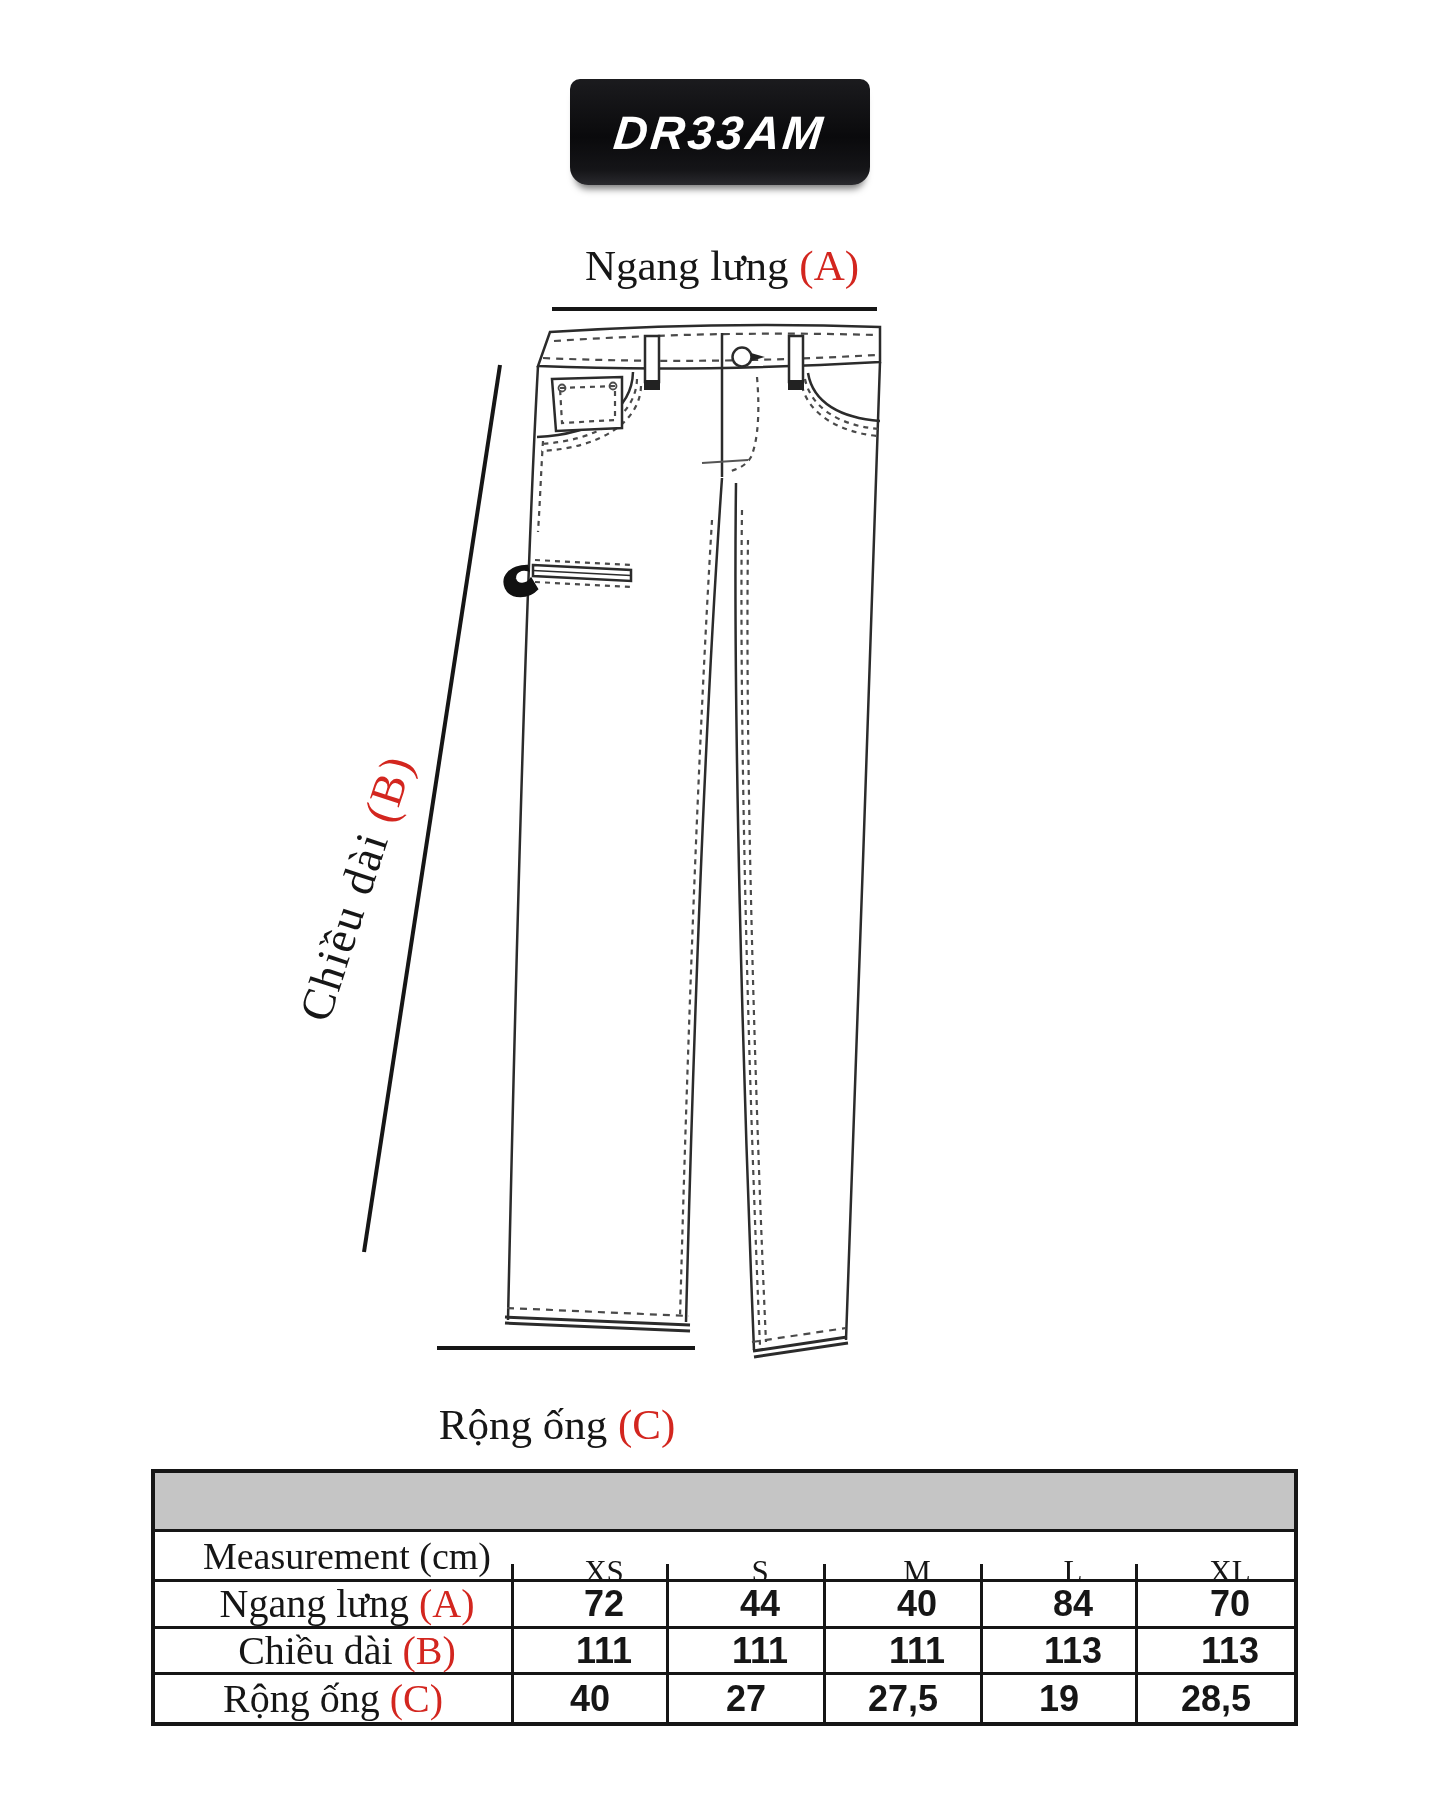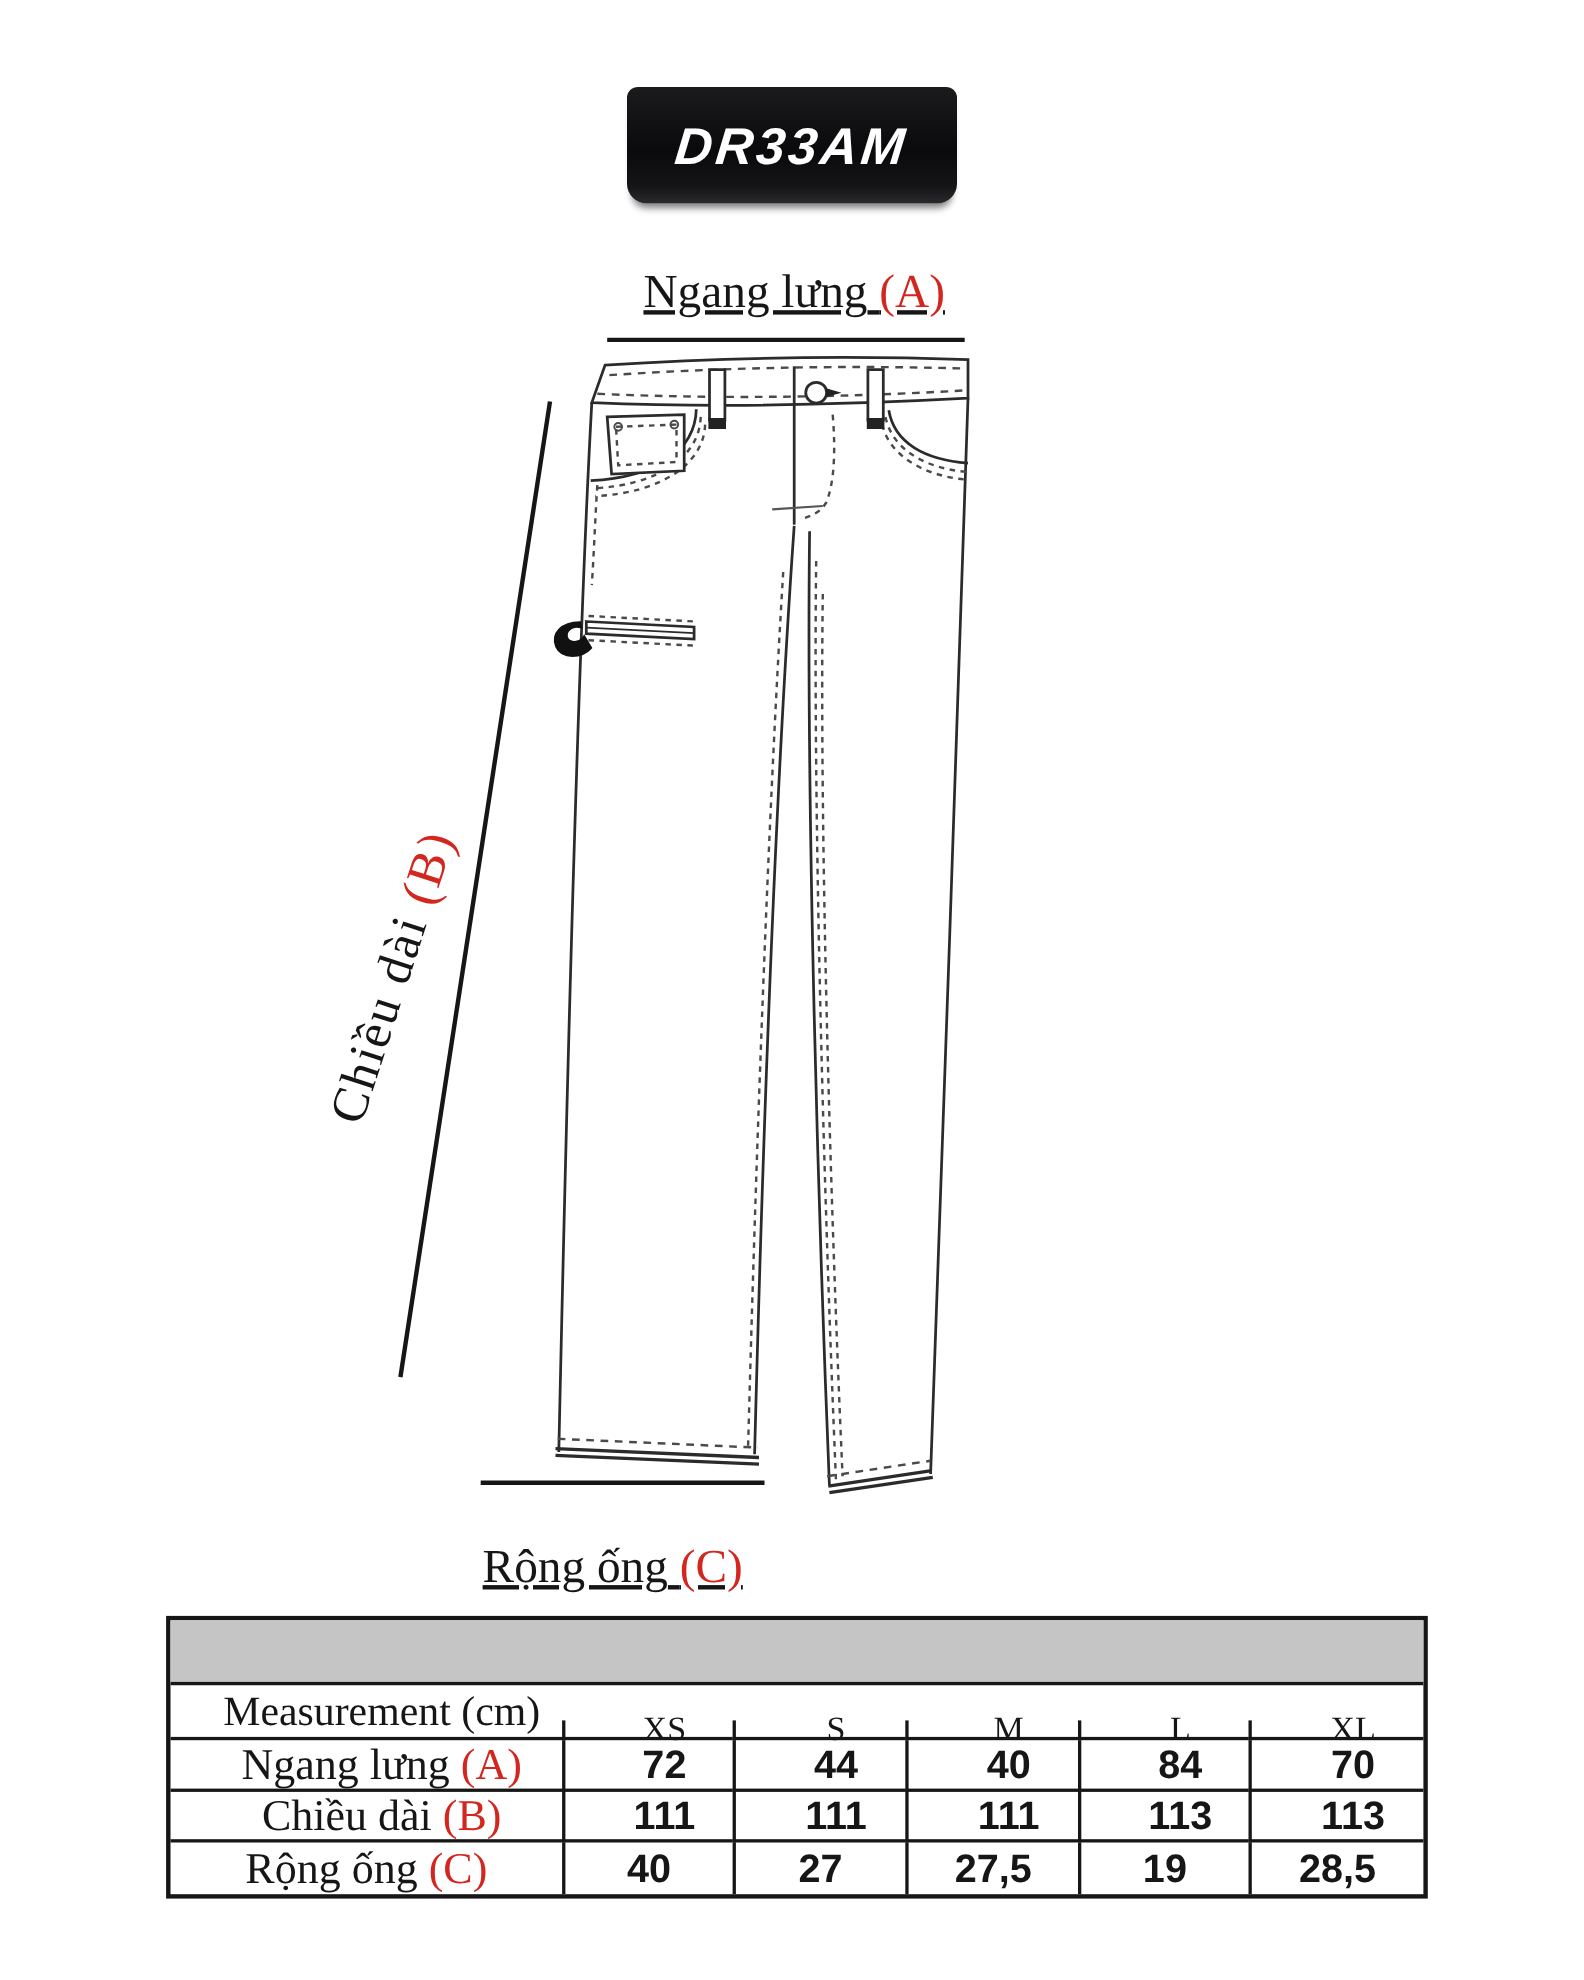--- a/index.html
+++ b/index.html
@@ -11,21 +11,21 @@
   *{box-sizing:border-box;}
   html,body{margin:0;padding:0;}
   body{
     width:1440px;height:1800px;position:relative;
     background:var(--paper);
     font-family:"Liberation Serif","DejaVu Serif",serif;
     color:var(--ink);
     overflow:hidden;
   }
   .abs{position:absolute;}
-  .centered{position:absolute;transform:translateX(-50%);white-space:nowrap;text-decoration:underline;}
+  .centered{position:absolute;transform:translateX(-50%);white-space:nowrap;}
 
   
   .logo-box{
     left:570px;top:79px;width:300px;height:106px;
     background:linear-gradient(to bottom,#1b1b1e 0%,#0a0a0c 55%,#151518 86%,#2a2a2e 100%);
     border-radius:10px 10px 18px 18px;
     box-shadow:0 9px 7px -5px rgba(0,0,0,0.5);
     display:flex;align-items:center;justify-content:center;
   }
   .logo-text{

